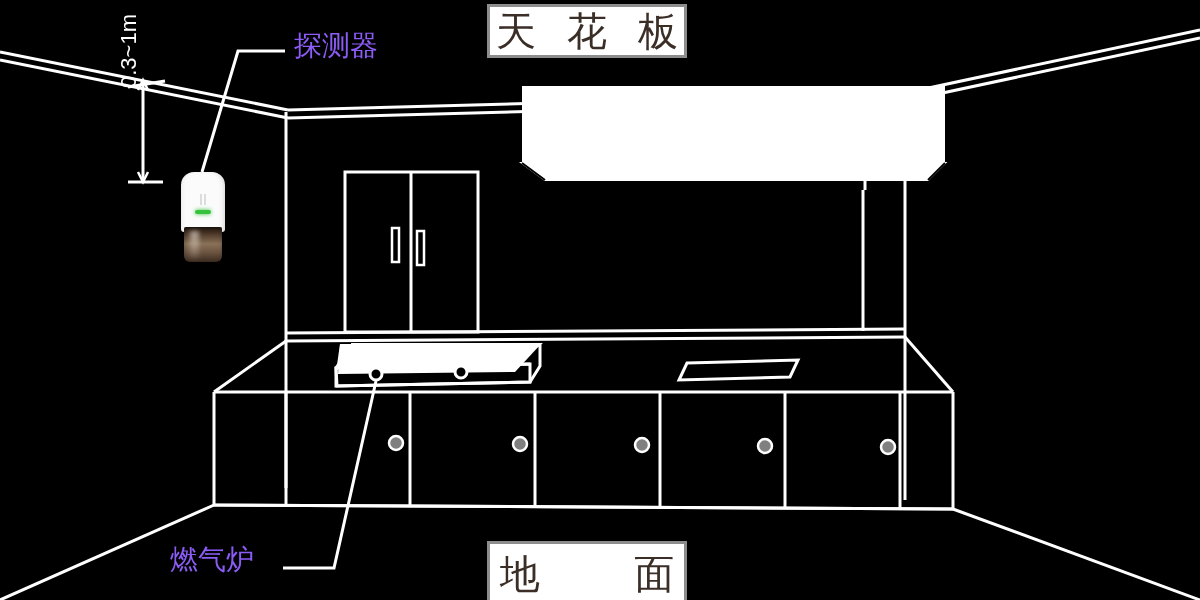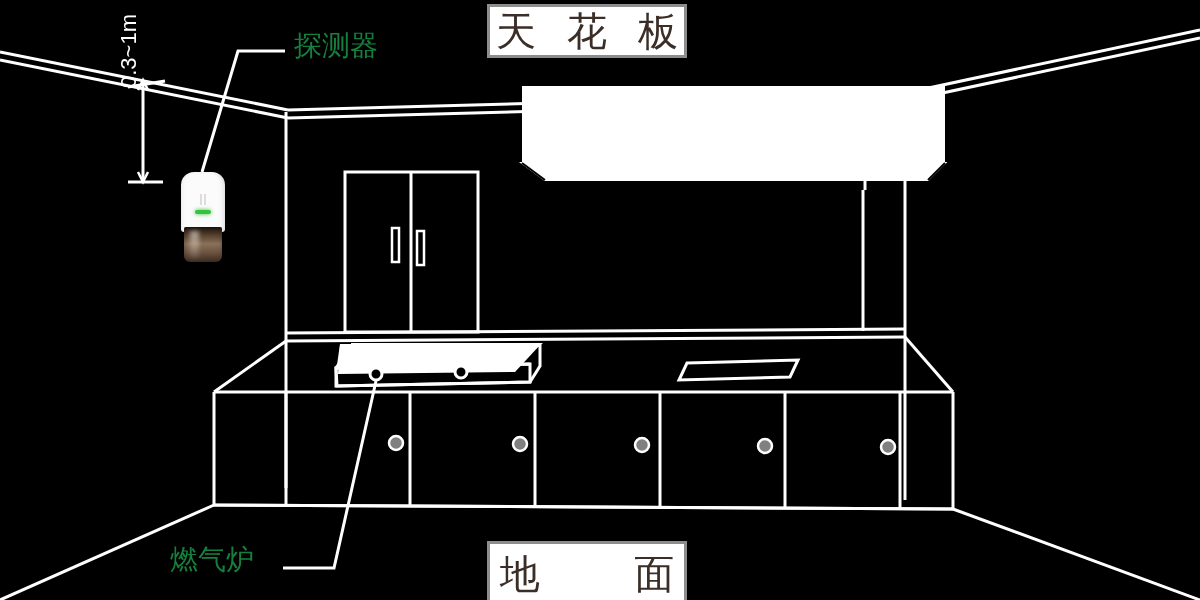--- a/index.html
+++ b/index.html
@@ -51,21 +51,21 @@
     top: 541px;
     width: 200px;
     height: 66px;
     font-size: 40px;
     letter-spacing: 10px;
     text-indent: 10px;
   }
   
   .calloutlabel {
     position: absolute;
-    color: #15803d;
+    color: #8b5cf6;
     font-size: 28px;
     line-height: 1;
     white-space: nowrap;
   }
   #detector-label { left: 294px; top: 32px; }
   #stove-label { left: 170px; top: 546px; font-family: Liberation Serif, serif; }
   
   #dim-text {
     position: absolute;
     left: 118px;

